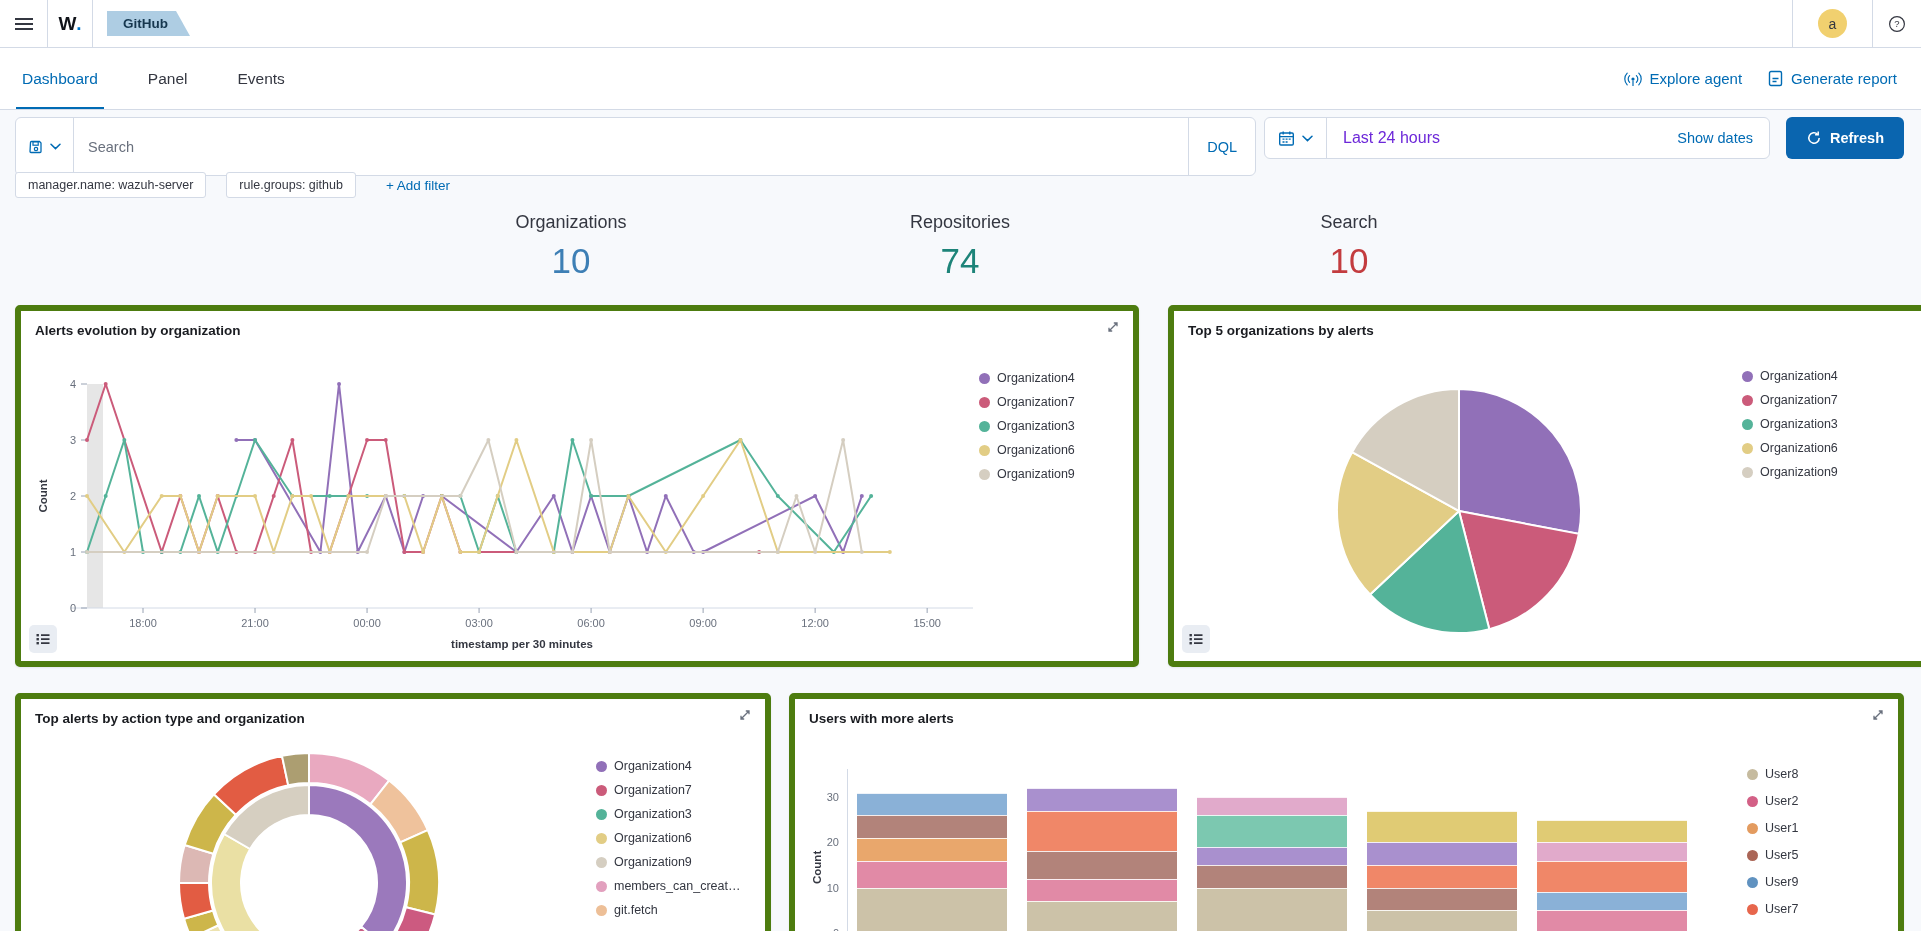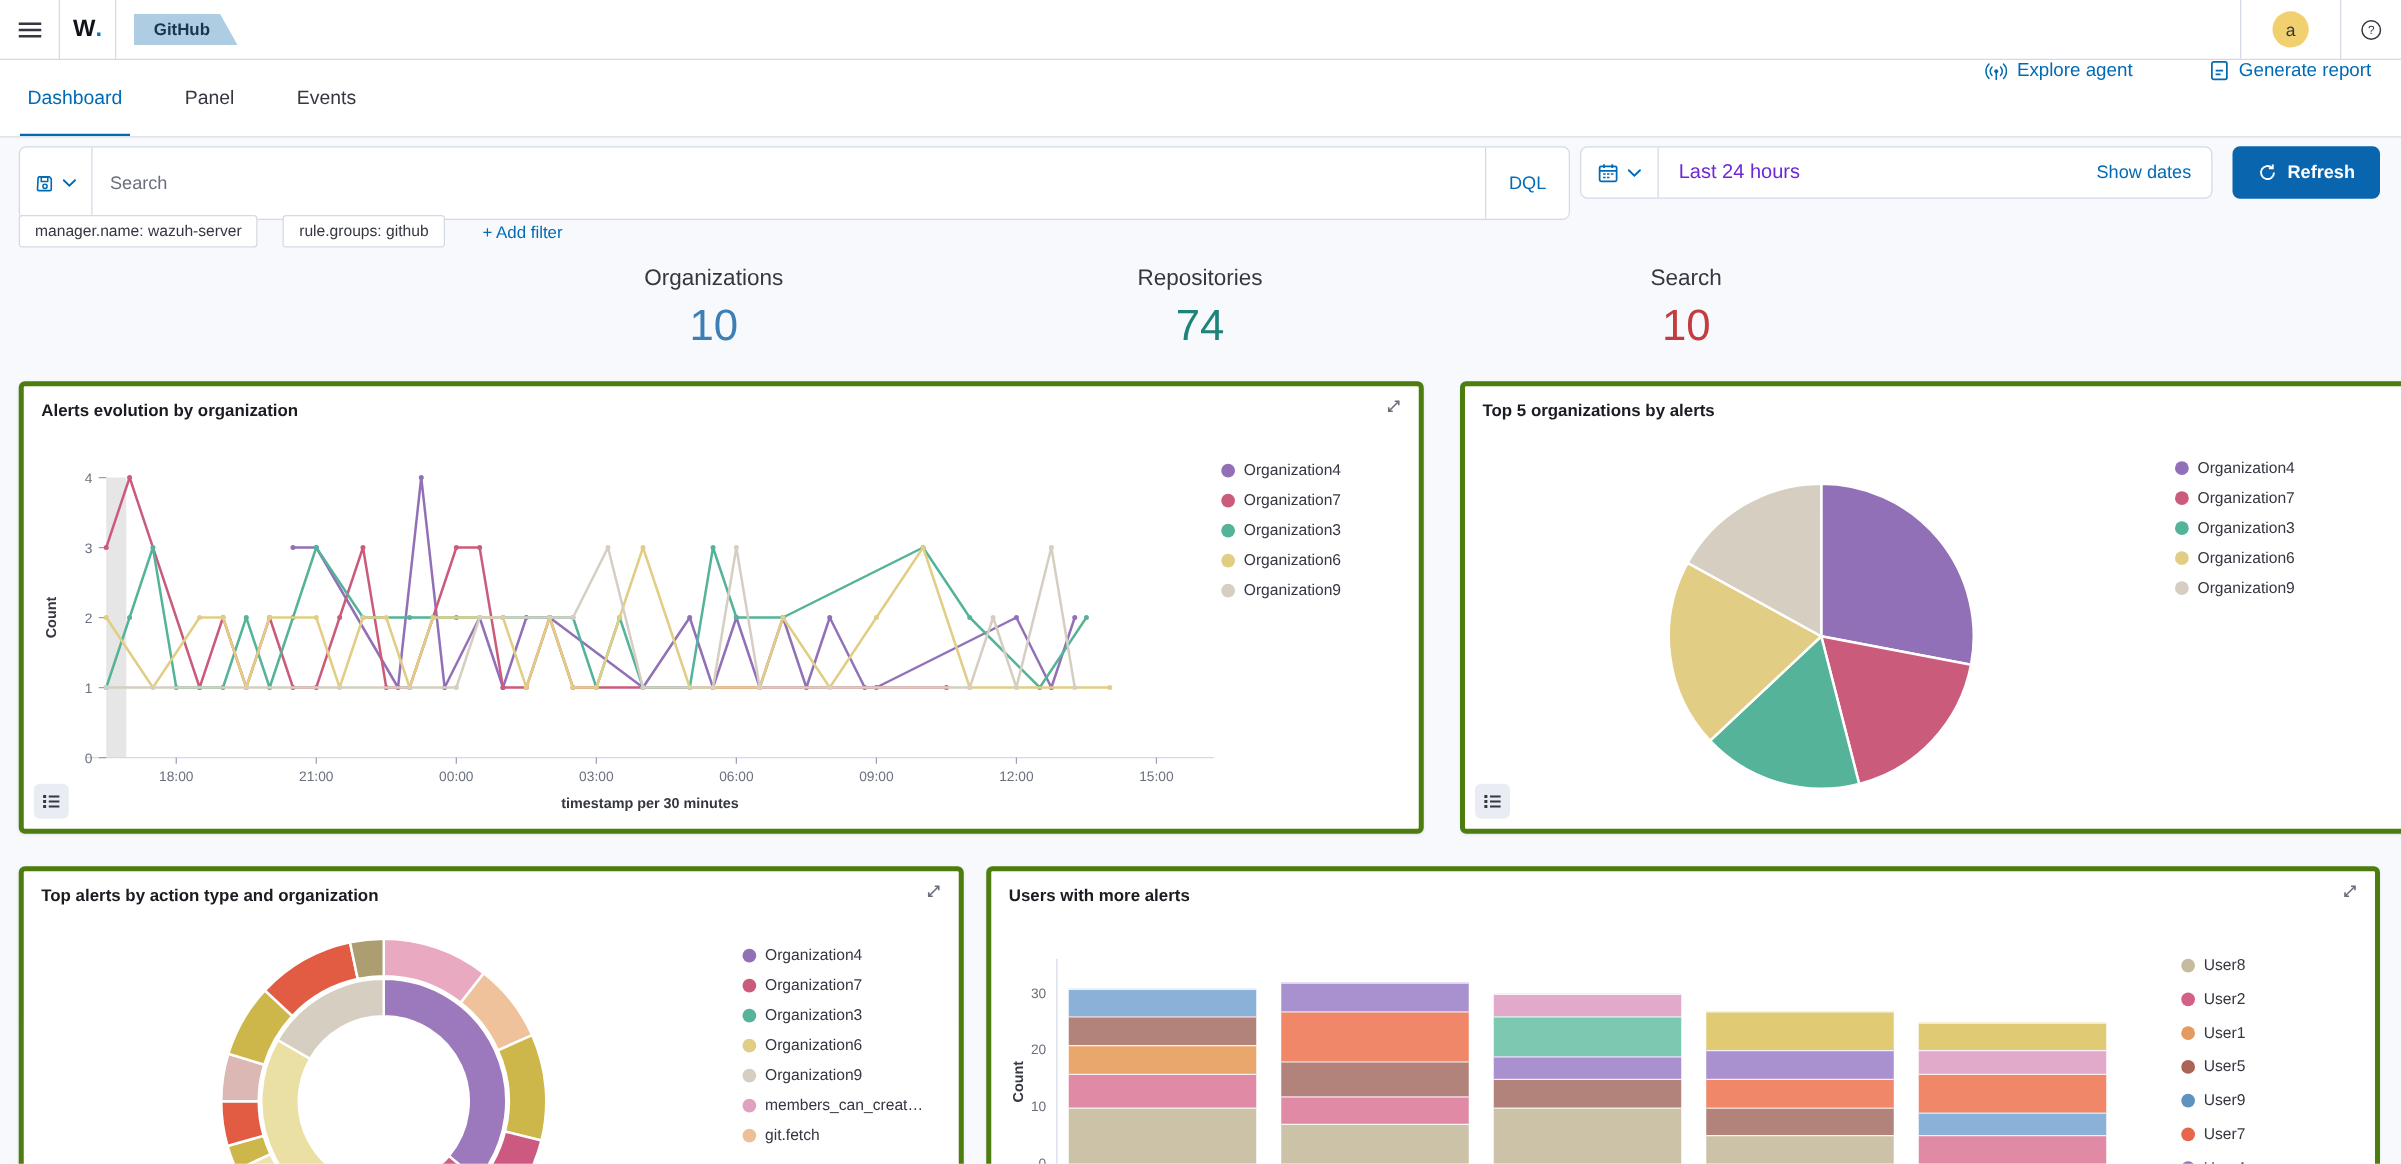--- a/index.html
+++ b/index.html
@@ -25,21 +25,21 @@
   .hdr-sep { width:1px; height:100%; background:#D3DAE6; }
   .help { width:48px; display:flex; align-items:center; justify-content:center; cursor:pointer;}
 
   
   .nav { position:absolute; top:48px; left:0; right:0; height:62px; background:#fff;
          border-bottom:1px solid #D3DAE6; display:flex; align-items:stretch; padding:0 16px; }
   .tabs { display:flex; }
   .tab { display:flex; align-items:center; padding:0 6px; margin-right:38px; font-size:15.5px;
          color:#343741; cursor:pointer; }
   .tab.active { color:#006BB4; font-weight:400; box-shadow:inset 0 -2px 0 #006BB4; }
-  .nav-actions { margin-left:auto; display:flex; align-items:flex-start; gap:62px; padding-right:8px;}
+  .nav-actions { margin-left:auto; display:flex; align-items:center; gap:26px; padding-right:8px;}
   .nav-link { display:flex; align-items:center; gap:8px; color:#006BB4; font-size:15px; cursor:pointer; }
 
   
   .qrow { position:absolute; top:117px; left:15px; right:16px; height:42px; display:flex; }
   .searchbox { flex:0 0 1241px; display:flex; align-items:stretch; background:#fff;
                border:1px solid #D3DAE6; border-radius:6px; height:59px;}
   .savebtn { display:flex; align-items:center; gap:6px; padding:0 12px; border-right:1px solid #D3DAE6; cursor:pointer;}
   .searchbox input { flex:1; border:none; outline:none; font-size:14.5px; padding:0 14px;
                      font-family:"Liberation Sans", sans-serif; color:#343741; background:transparent;}
   .searchbox input::placeholder { color:#69707D; }
@@ -60,21 +60,21 @@
   .pill { background:#fff; border:1px solid #D3DAE6; border-radius:3px; padding:5px 12px;
           font-size:12.5px; color:#343741; cursor:pointer;}
   .addfilter { color:#006BB4; font-size:13.5px; margin-left:10px; cursor:pointer;}
 
   
   .stat { position:absolute; top:212px; width:300px; text-align:center; }
   .stat .lb { font-size:18px; color:#343741; }
   .stat .vl { font-size:35px; margin-top:8px; }
 
   
-  .panel { position:absolute; background:#fff; border:4px solid #4d7c0f; border-radius:5px;
+  .panel { position:absolute; background:#fff; border:6px solid #4d7c0f; border-radius:5px;
            box-shadow:0 1px 2px rgba(152,162,179,.2); }
   .ptitle { position:absolute; top:12px; left:14px; font-size:13.5px; font-weight:700; color:#1A1C21;}
   .expand { position:absolute; top:8px; right:10px; width:18px; height:18px; cursor:pointer;}
   .inspect { position:absolute; bottom:8px; left:8px; width:28px; height:28px; border-radius:5px;
              background:#E9EDF3; display:flex; align-items:center; justify-content:center; cursor:pointer;}
   .legend { position:absolute; display:flex; flex-direction:column; }
   .legend-item { display:flex; align-items:center; gap:7px; cursor:pointer; }
   .sw { width:11px; height:11px; border-radius:50%; flex:0 0 11px; }
   .legend-item span:last-child { font-size:12.5px; color:#343741; white-space:nowrap;text-align:right; }
   svg.chart { position:absolute; top:0; left:0; }

